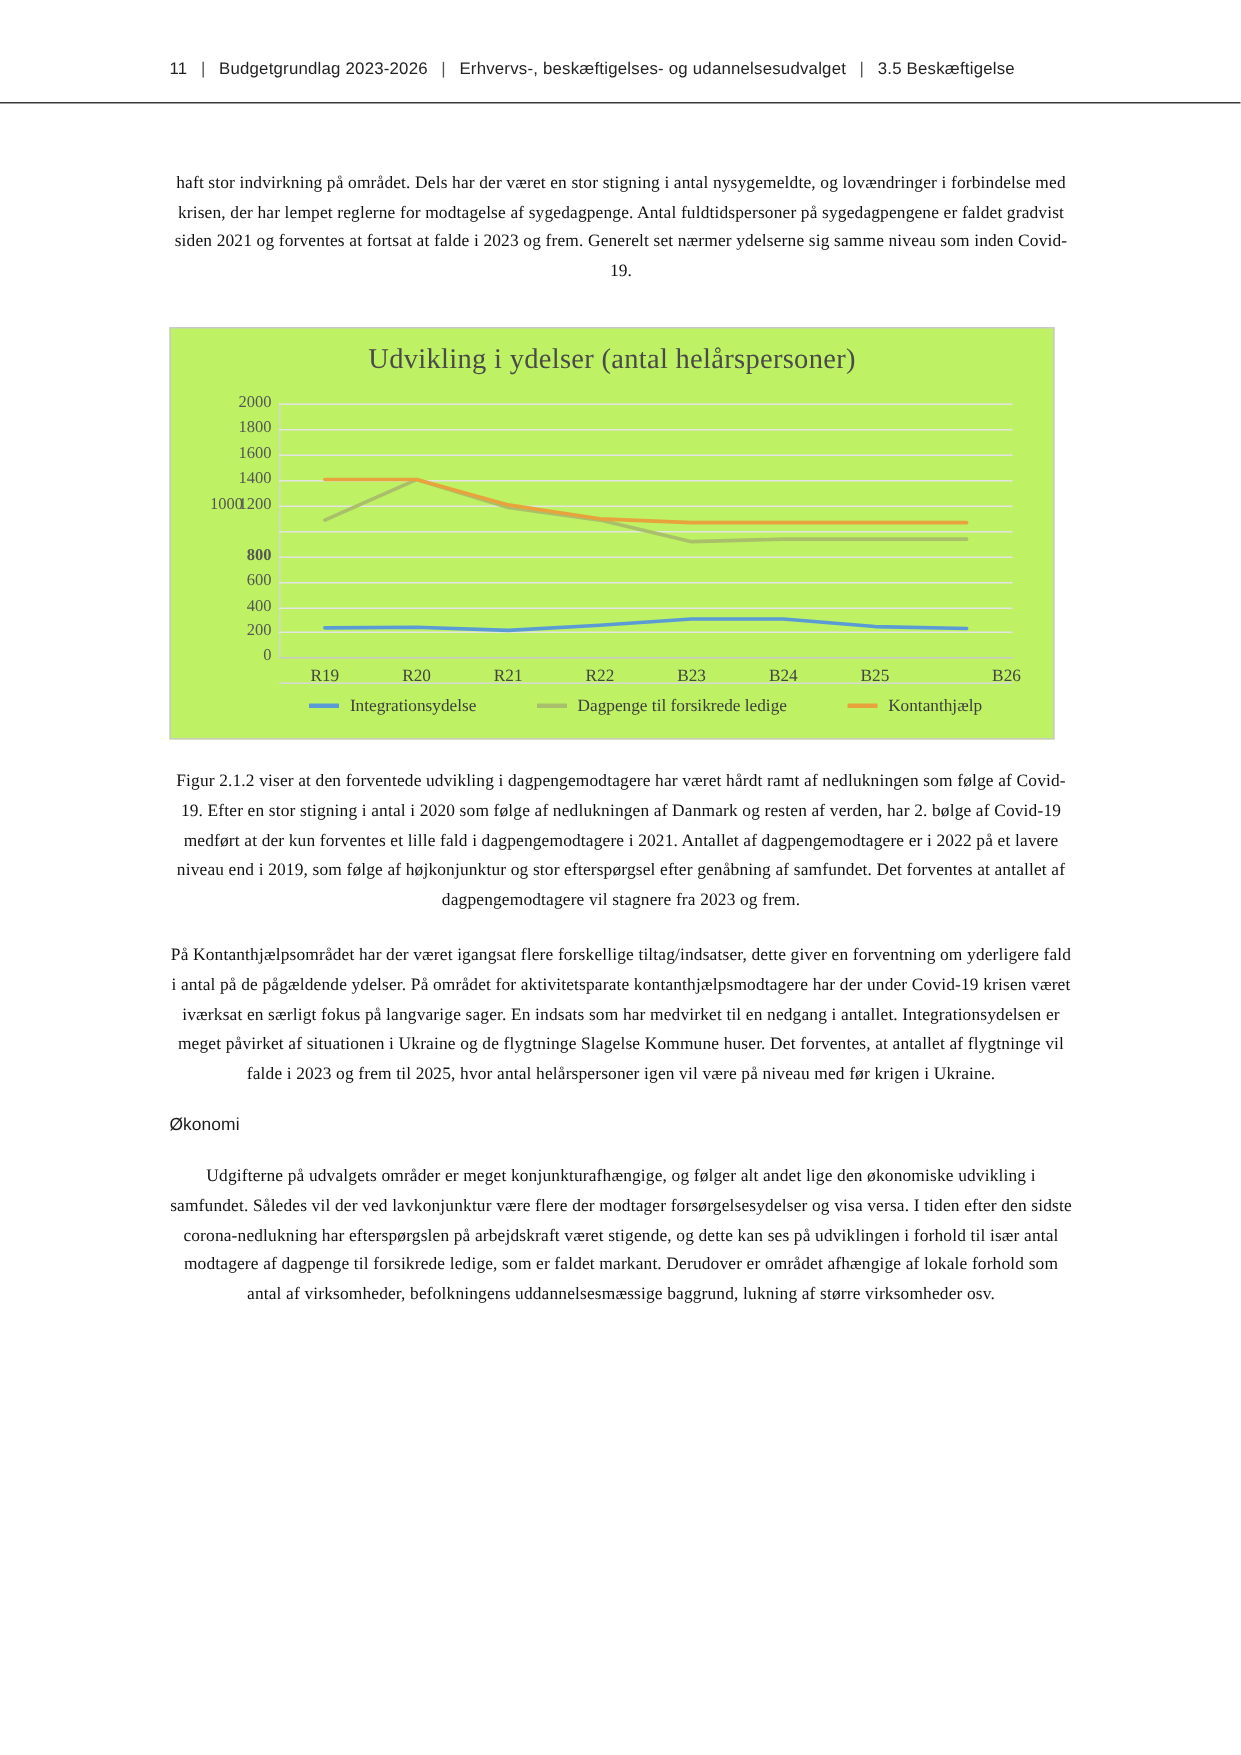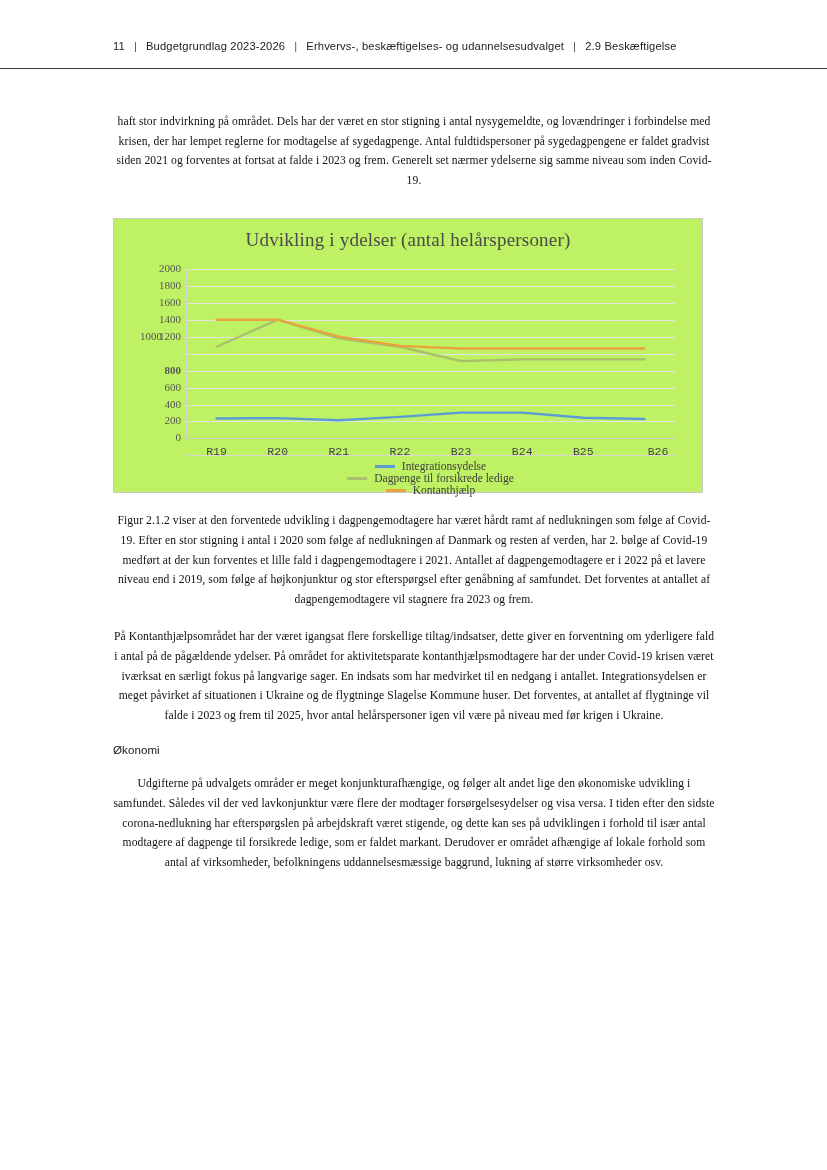--- a/index.html
+++ b/index.html
@@ -130,39 +130,38 @@
     width: 60px;
     text-align: right;
     font-family: "Liberation Serif", serif;
     font-size: 11px;
     color: #555;
     transform: translateY(-7px);
   }
   .xtick {
     position: absolute;
     top: 176px;
-    font-family: Liberation Mono, monospace;
+    font-family: Liberation Serif, serif;
     font-size: 11.5px;
     color: #444;
     text-align: center;
     transform: translateX(-50%);
   }
   .legend {
     position: absolute;
     left: 72px;
     top: 236px;
     width: 489px;
     height: 26px;
     border-top: 1px solid #d8d8d8;
     display: flex;
     align-items: center;
     justify-content: space-around;
     box-sizing: border-box;
     padding-top: 4px;
-    flex-direction: column;
   }
   .legend-item {
     display: flex;
     align-items: center;
     font-family: "Liberation Serif", serif;
     font-size: 11.5px;
     color: #3d3d3d;
   }
   .legend-swatch {
     width: 20px;
@@ -182,21 +181,21 @@
 <div class="page">
 
   <div class="header">
     <div class="header-inner">
       <span>11</span>
       <span class="header-sep">|</span>
       <span>Budgetgrundlag 2023-2026</span>
       <span class="header-sep">|</span>
       <span>Erhvervs-, beskæftigelses- og udannelsesudvalget</span>
       <span class="header-sep">|</span>
-      <span>2.9 Beskæftigelse</span>
+      <span>3.5 Beskæftigelse</span>
     </div>
     <div class="header-rule"></div>
   </div>
 
   <div class="content">
 
     <p class="body">haft stor indvirkning på området. Dels har der været en stor stigning i antal nysygemeldte, og lovændringer i forbindelse med krisen, der har lempet reglerne for modtagelse af sygedagpenge. Antal fuldtidspersoner på sygedagpengene er faldet gradvist siden 2021 og forventes at fortsat at falde i 2023 og frem. Generelt set nærmer ydelserne sig samme niveau som inden Covid-19.</p>
 
     <div class="gap"></div>
 
@@ -238,21 +237,21 @@
             <polyline points="30.56,50.70 91.69,50.70 152.81,67.60 213.94,76.89 275.06,79.43 336.19,79.43 397.31,79.43 458.44,79.43" fill="none" stroke="#e8a33d" stroke-width="2.4" stroke-linejoin="round" stroke-linecap="round"></polyline>
           </svg>
         <div id="xticks">
             <div class="xtick" style="left: 30.5625px;">R19</div>
             <div class="xtick" style="left: 91.6875px;">R20</div>
             <div class="xtick" style="left: 152.812px;">R21</div>
             <div class="xtick" style="left: 213.938px;">R22</div>
             <div class="xtick" style="left: 275.062px;">B23</div>
             <div class="xtick" style="left: 336.188px;">B24</div>
             <div class="xtick" style="left: 397.312px;">B25</div>
-            <div class="xtick" style="left: 472px;">B26</div>
+            <div class="xtick" style="left: 485px;">B26</div>
           </div>
       </div>
 
       <div class="legend" id="chart-legend">
           <div class="legend-item">
             <span class="legend-swatch" style="background: rgb(91, 155, 213);"></span>
             <span>Integrationsydelse</span>
           </div>
           <div class="legend-item">
             <span class="legend-swatch" style="background: rgb(169, 191, 106);"></span>

